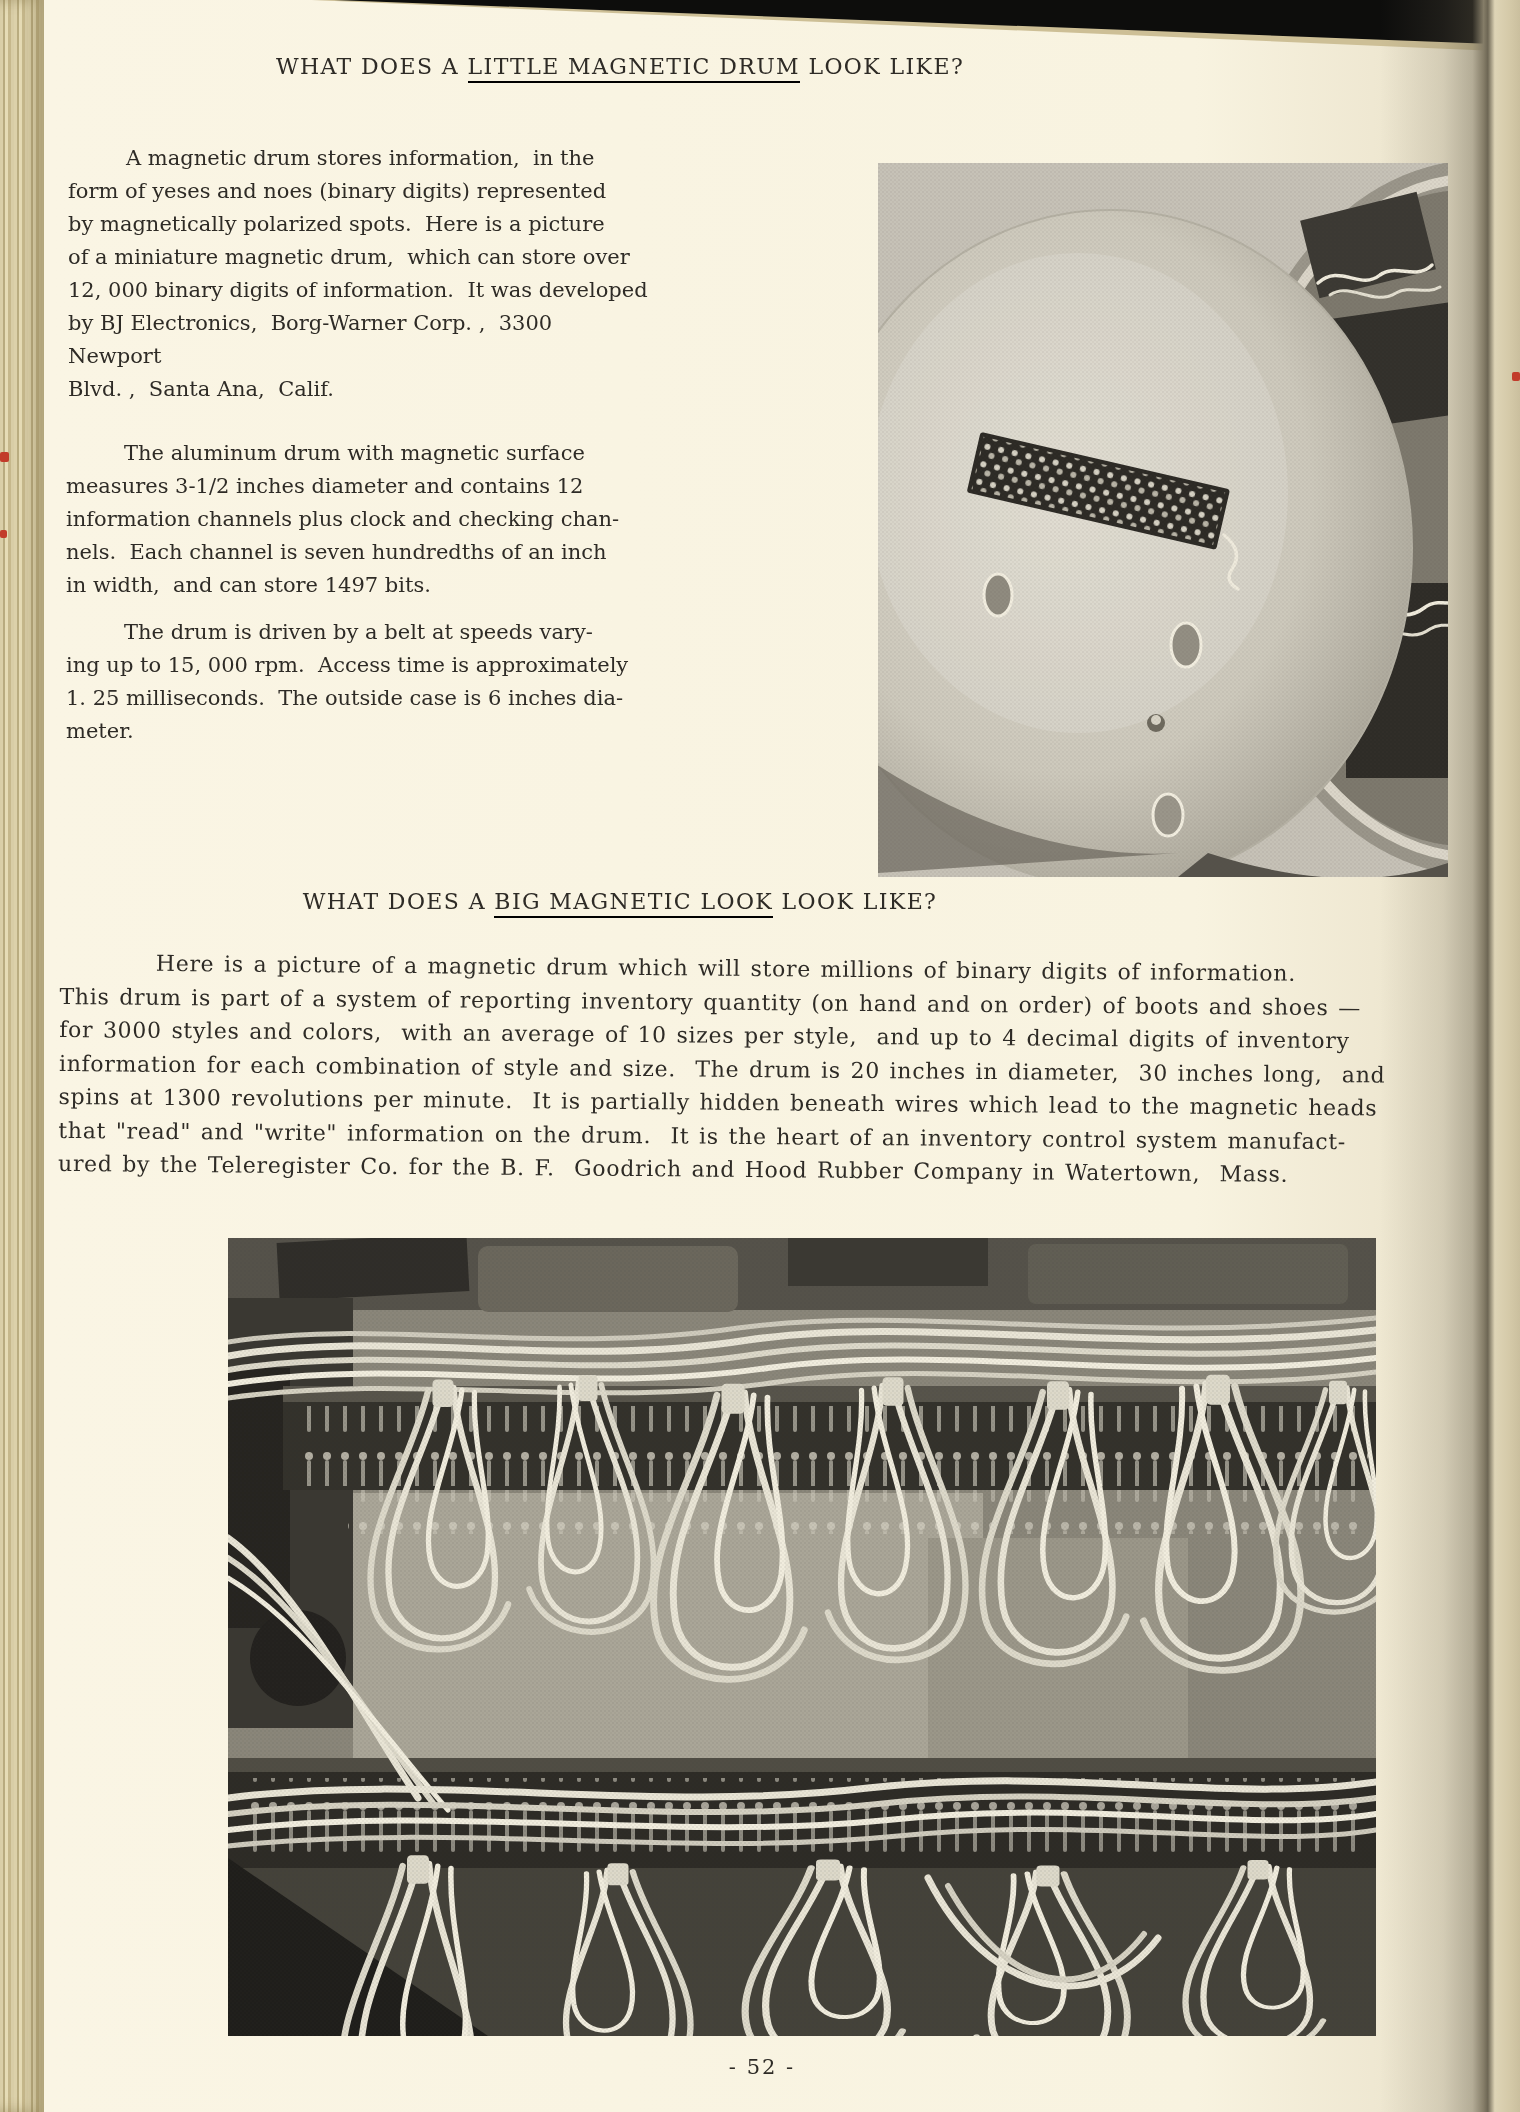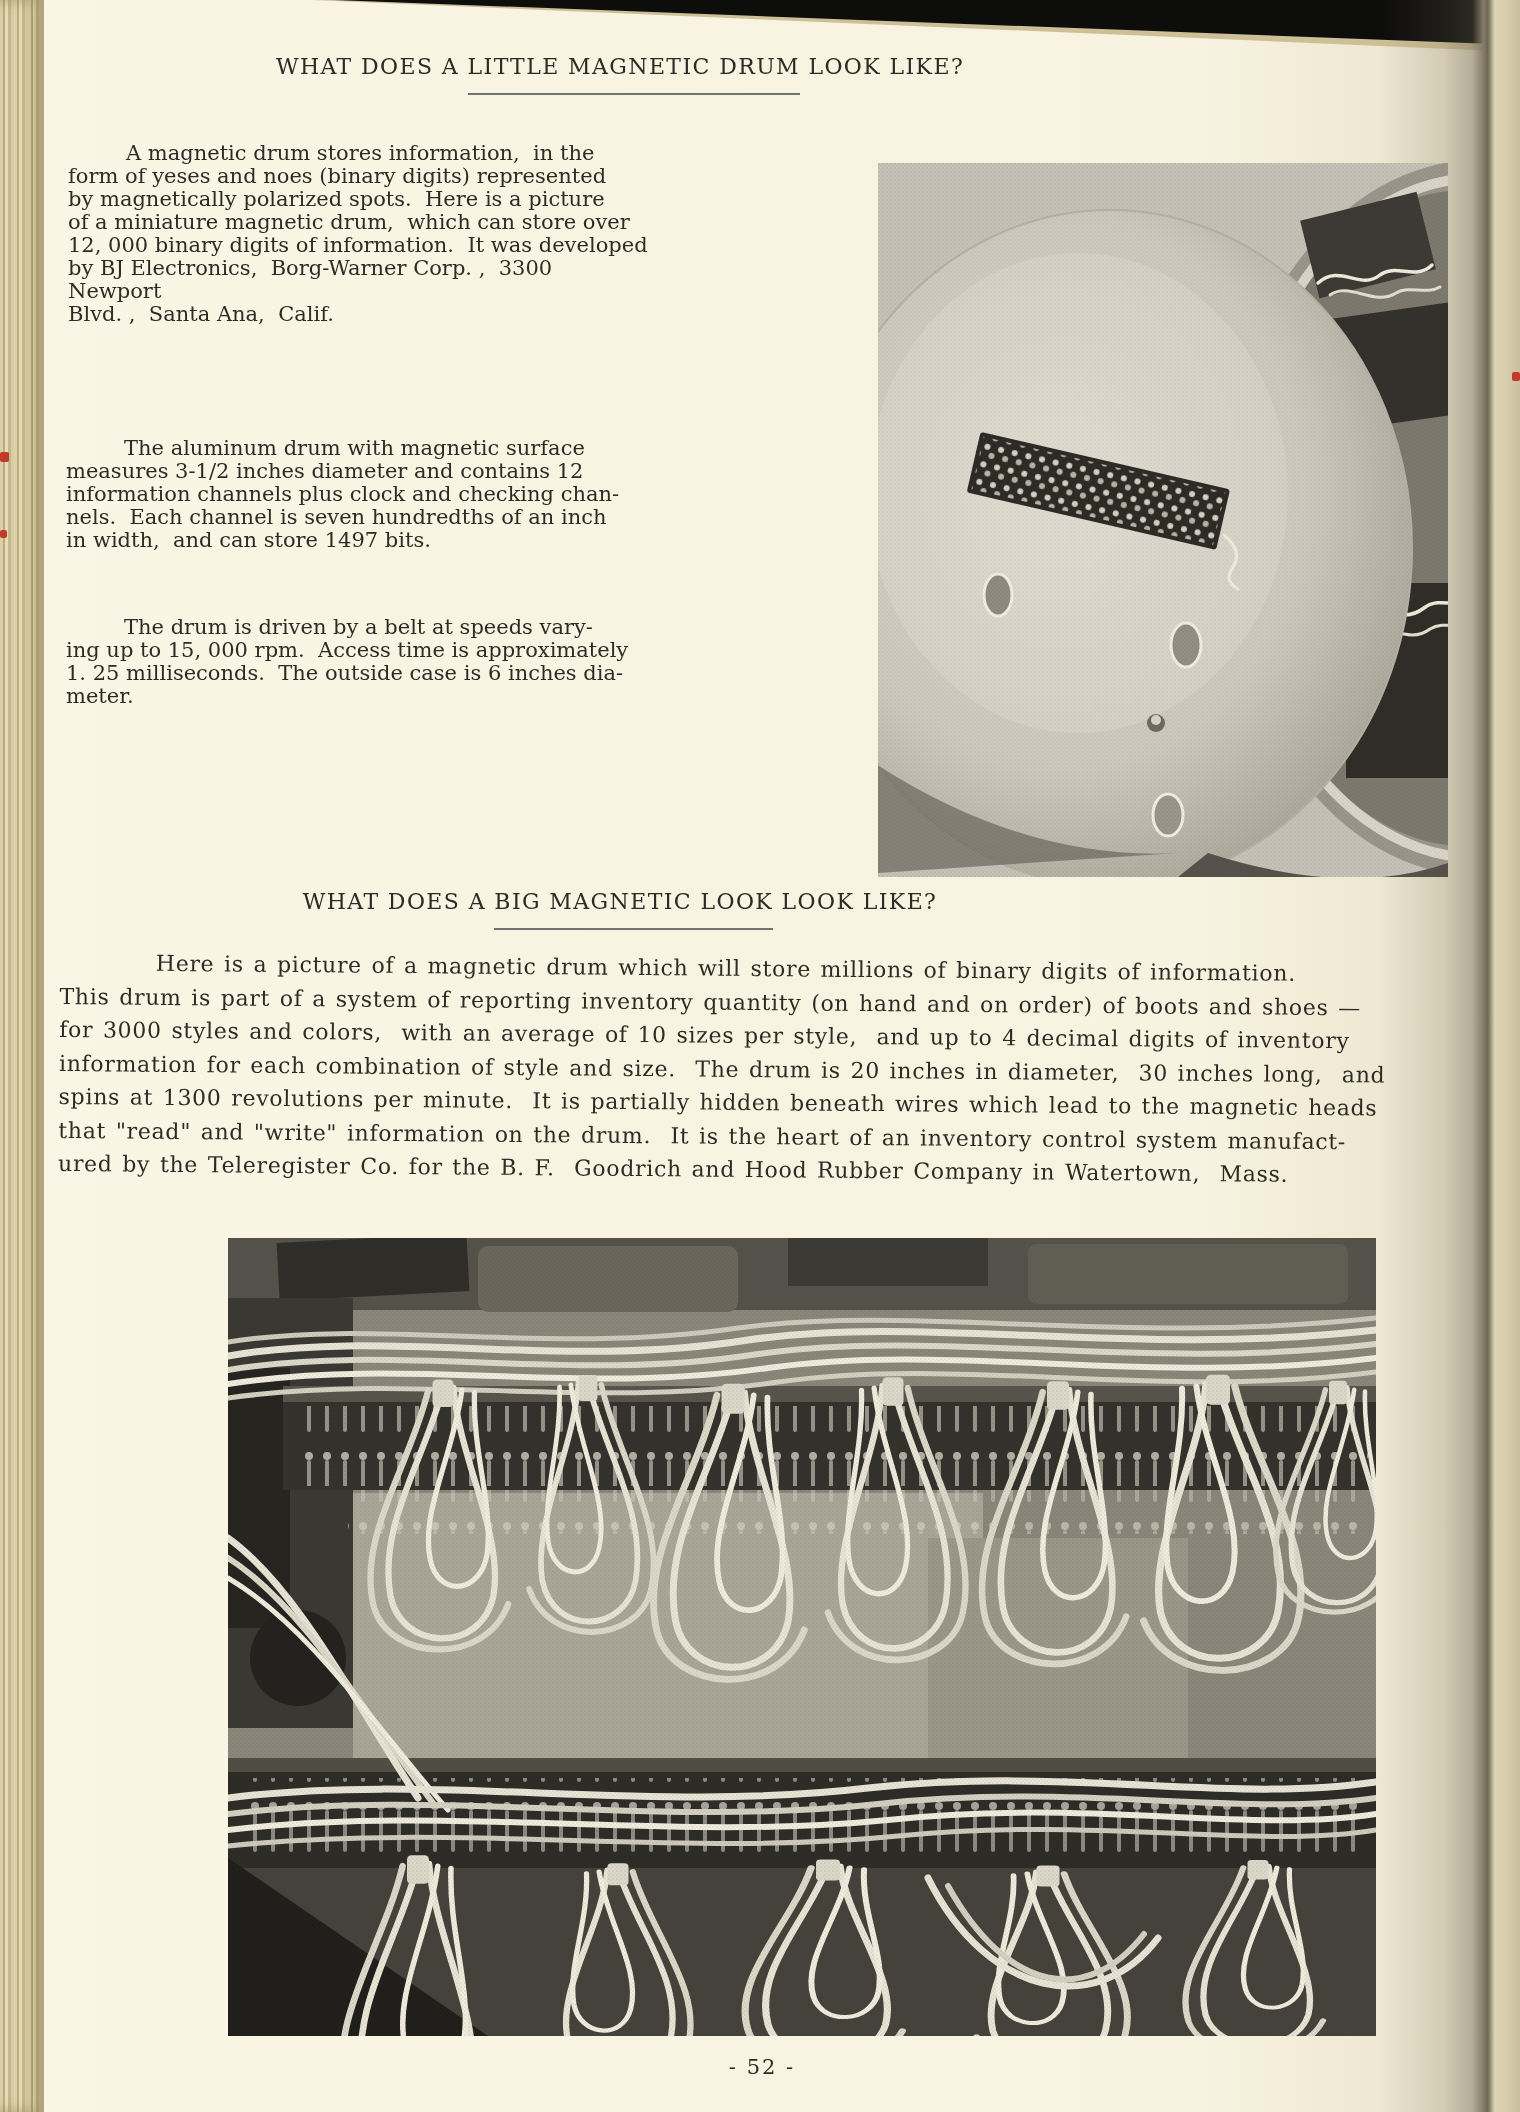--- a/index.html
+++ b/index.html
@@ -40,24 +40,24 @@
       #ded4b6 82%,
       #d5caa9 92%,
       #cabf9e 100%);
   }
   .red-fleck{position:absolute;background:#c23b2a;border-radius:2px;}
   
   .heading{
     position:absolute;left:0;width:1240px;text-align:center;
     font-size:22px;letter-spacing:1.4px;white-space:nowrap;
   }
-  .heading .u{border-bottom:2px solid #737373;padding-bottom:14px;}
+  .heading .u{border-bottom:2px solid #000000;padding-bottom:2px;}
   .para{
     position:absolute;white-space:pre-wrap;
-    font-size:21px;line-height:23px;
+    font-size:21px;line-height:33px;
   }
   .para.indent1{text-indent:58px;}
   .para.wide{
     font-size:22px;line-height:33.5px;letter-spacing:.7px;word-spacing:2px;
     text-indent:96px;
     transform:rotate(.5deg);transform-origin:left top;
   }
   #para1{left:68px;top:142px;width:580px;}
   #para2{left:66px;top:437px;width:600px;}
   #para3{left:66px;top:616px;width:620px;}

